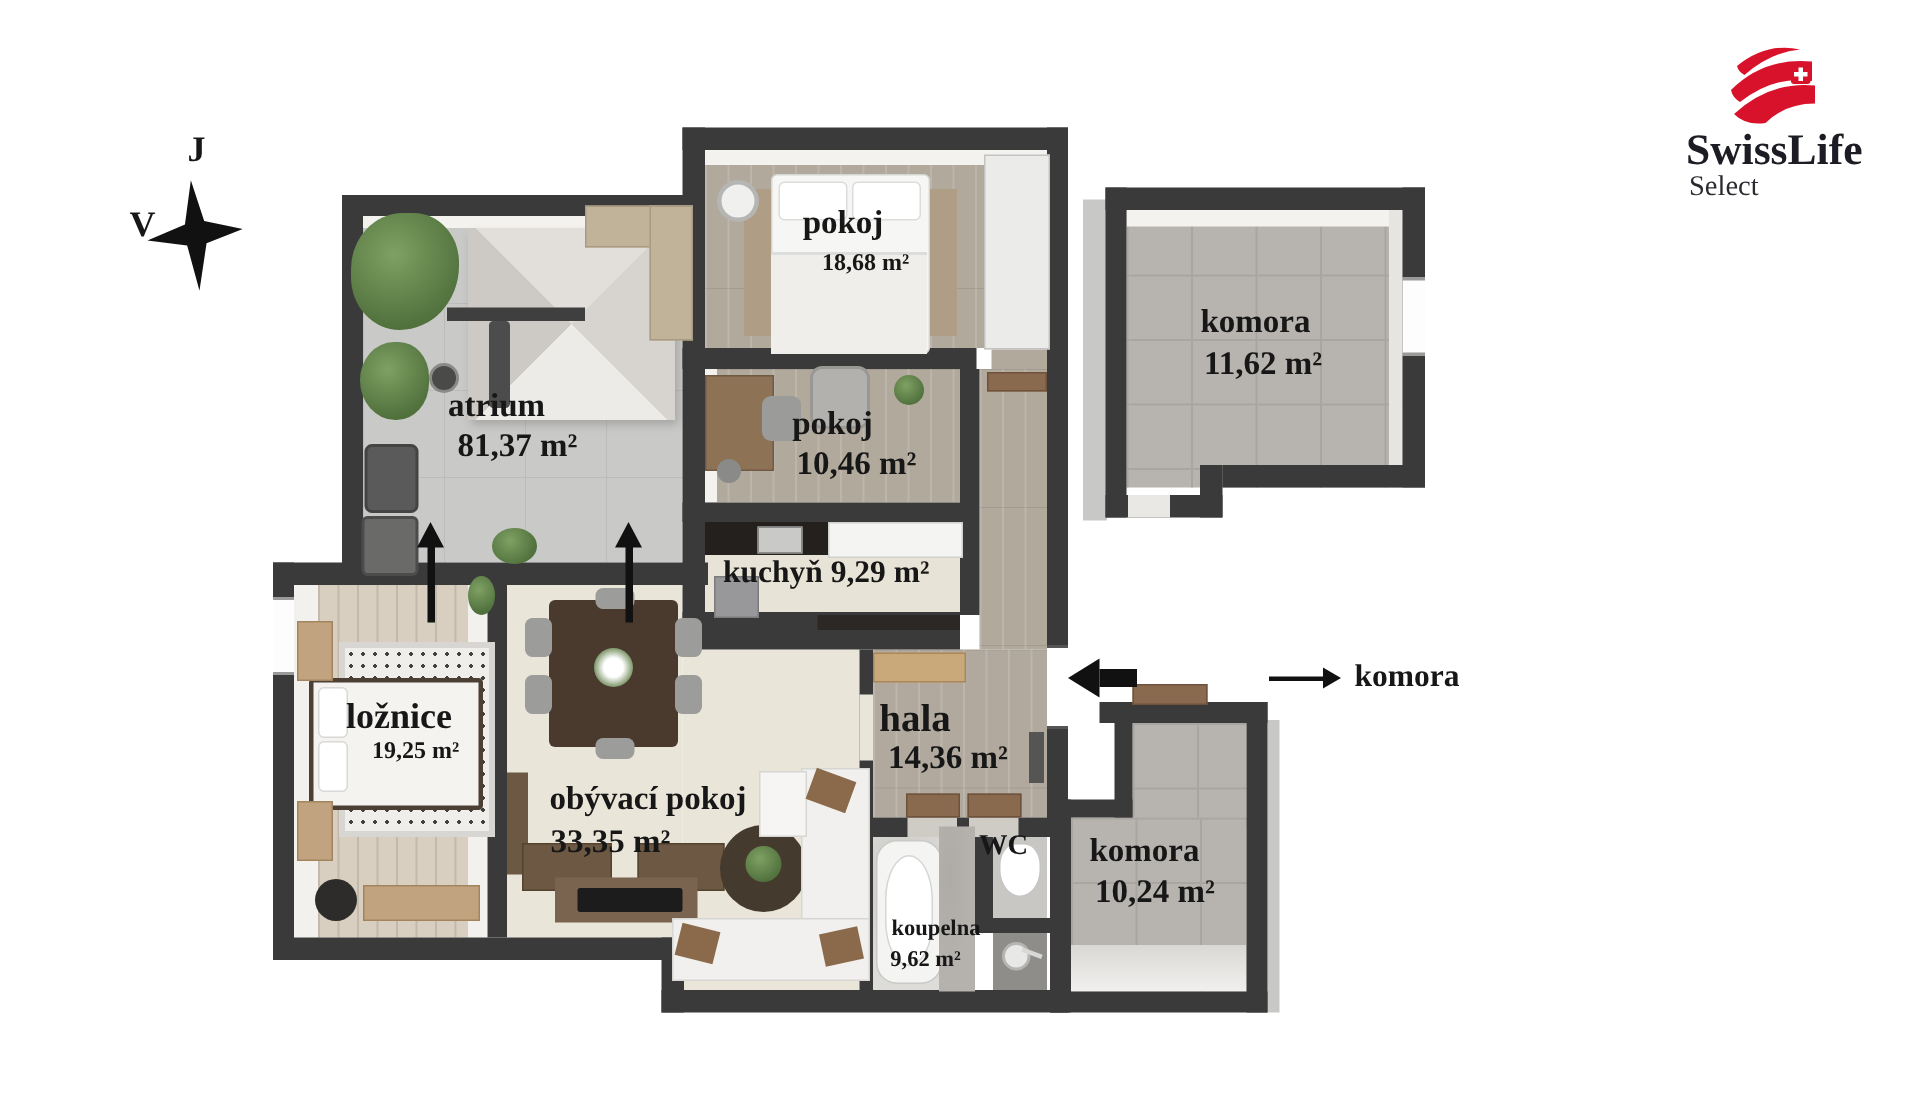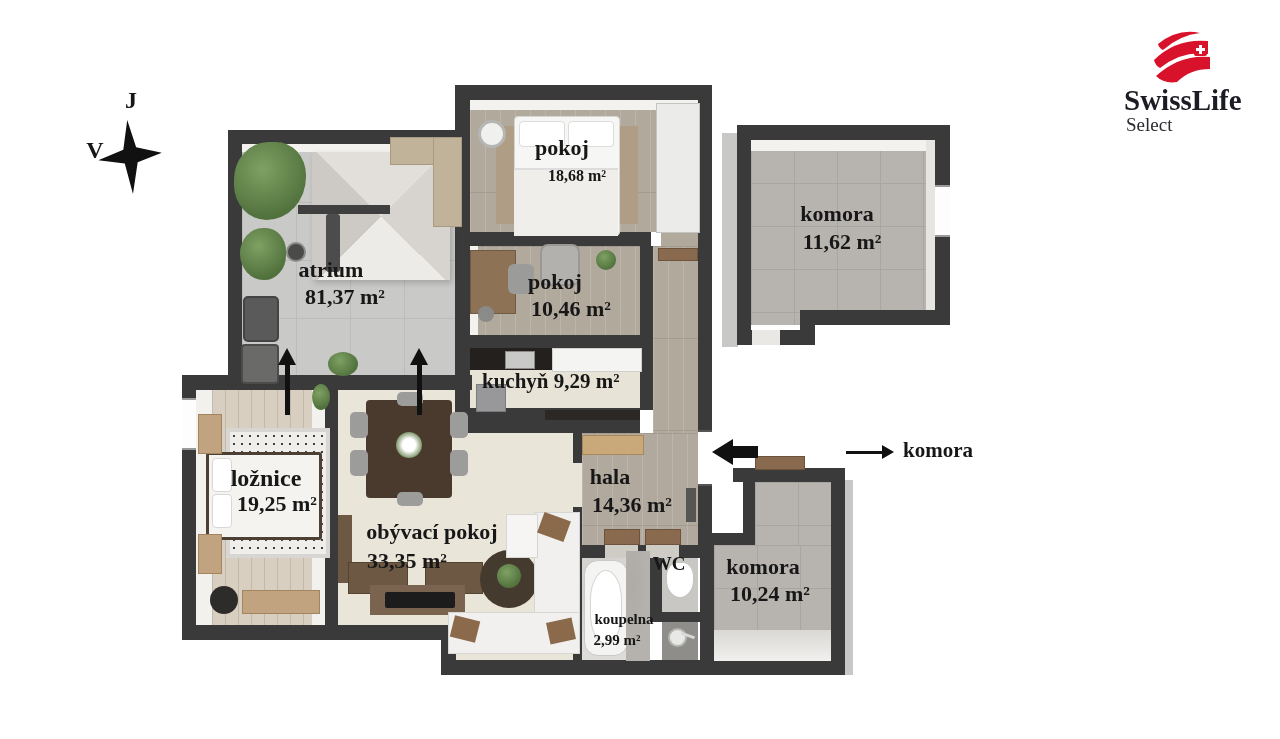--- a/index.html
+++ b/index.html
@@ -231,32 +231,32 @@
 
   <div class="lbl lbl-left" style="left:482px;top:371px;font-size:21px;">
     <span>kuchyň</span>
     <span>9,29 m²</span>
   </div>
 
   <div class="lbl" style="left:331px;top:259px;font-size:22px;">atrium</div>
   <div class="lbl" style="left:345px;top:286px;font-size:22px;">81,37 m²</div>
 
   <div class="lbl" style="left:266px;top:466px;font-size:24px;">ložnice</div>
-  <div class="lbl" style="left:277px;top:493px;font-size:22px;">19,25 m²</div>
+  <div class="lbl" style="left:277px;top:493px;font-size:16px;">19,25 m²</div>
 
   <div class="lbl" style="left:432px;top:521px;font-size:22px;">obývací pokoj</div>
   <div class="lbl" style="left:407px;top:550px;font-size:22px;">33,35 m²</div>
 
-  <div class="lbl" style="left:610px;top:466px;font-size:22px;">hala</div>
+  <div class="lbl" style="left:610px;top:466px;font-size:26px;">hala</div>
   <div class="lbl" style="left:632px;top:494px;font-size:22px;">14,36 m²</div>
 
   <div class="lbl" style="left:669px;top:554px;font-size:19px;">WC</div>
 
   <div class="lbl" style="left:624px;top:612px;font-size:15px;">koupelna</div>
-  <div class="lbl" style="left:617px;top:633px;font-size:15px;">2,99 m²</div>
+  <div class="lbl" style="left:617px;top:633px;font-size:15px;">9,62 m²</div>
 
   <div class="lbl" style="left:837px;top:203px;font-size:22px;">komora</div>
   <div class="lbl" style="left:842px;top:231px;font-size:22px;">11,62 m²</div>
 
   <div class="lbl" style="left:763px;top:556px;font-size:22px;">komora</div>
   <div class="lbl" style="left:770px;top:583px;font-size:22px;">10,24 m²</div>
 
   <div class="lbl lbl-left" style="left:903px;top:440px;font-size:21px;">komora</div>
 
 </div>

